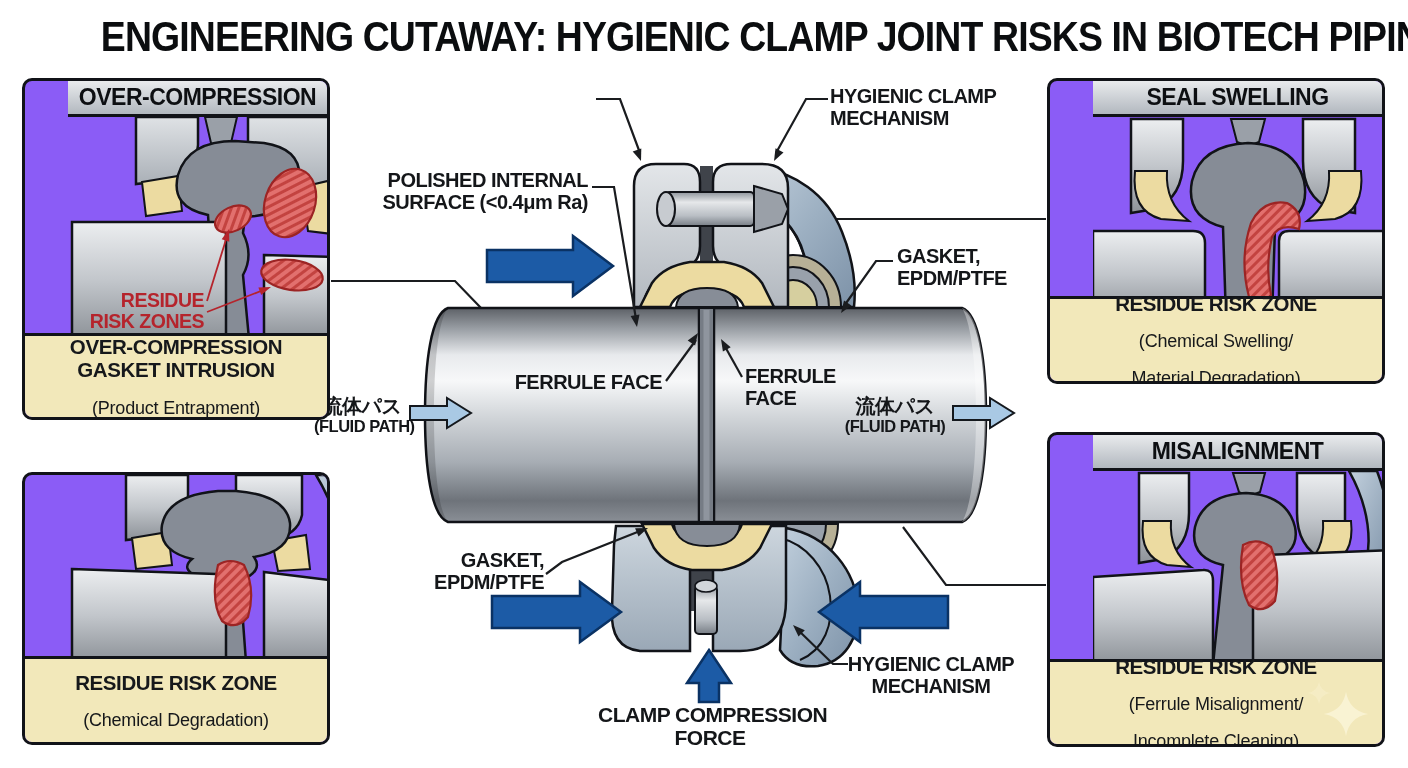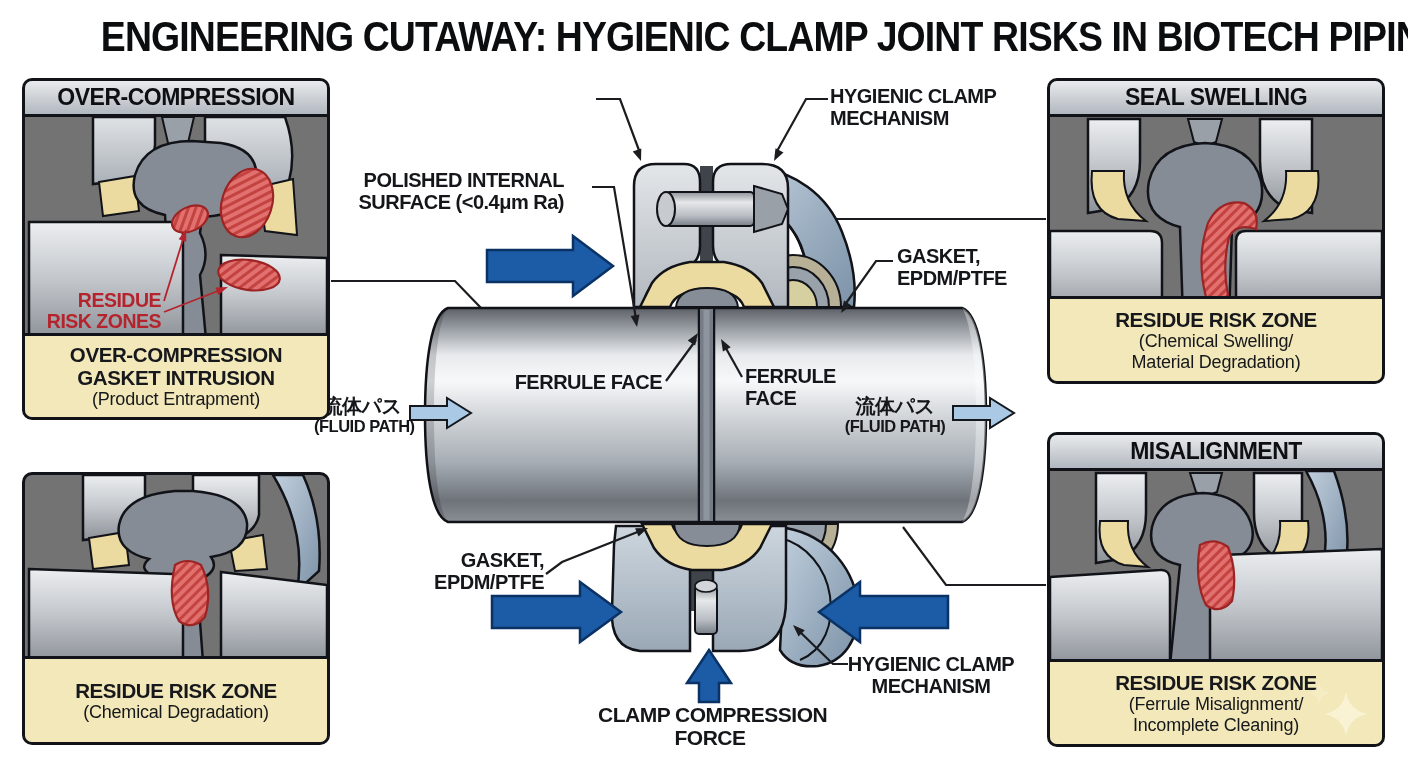--- a/index.html
+++ b/index.html
@@ -12,29 +12,29 @@
   
   .lab{position:absolute;font-weight:bold;font-size:20px;line-height:1.1;letter-spacing:-0.5px;
        color:#141619;white-space:nowrap;}
   .lab.r{text-align:right;}
   .lab.c{text-align:center;}
   .lab .jp{font-size:20px;}
   .lab .en{font-size:16.5px;}
   .force{font-size:21px;}
   
   .panel{position:absolute;box-sizing:border-box;border:3px solid #111318;border-radius:10px;
-         background:#737373;overflow:hidden;}
+         background:#8b5cf6;overflow:hidden;padding-left:43px;}
   .phead{height:36px;box-sizing:border-box;border-bottom:3px solid #111318;
          background:linear-gradient(#e9ebed,#b2b8bf);display:flex;align-items:center;justify-content:center;
          font-weight:bold;font-size:23px;letter-spacing:-0.5px;color:#0d0f12;}
   .pcap{position:absolute;left:0;right:0;bottom:0;box-sizing:border-box;border-top:3px solid #111318;
         background:#f2e8ba;display:flex;flex-direction:column;align-items:center;justify-content:center;
         text-align:center;line-height:1.13;}
   .cap-b{font-weight:bold;font-size:20.5px;letter-spacing:-0.4px;}
-  .cap-r{font-weight:normal;font-size:18px;letter-spacing:-0.2px;}
+  .cap-r{font-weight:normal;font-size:18px;letter-spacing:-0.2px;margin-top:16px;}
   .panel svg{display:block;}
   .sparkle{position:absolute;right:14px;bottom:8px;opacity:.85;}
   .sparkle2{position:absolute;right:52px;bottom:40px;opacity:.55;}
   .main-svg{position:absolute;left:0;top:0;}
   .red-lab{font-weight:bold;font-size:19.5px;letter-spacing:-0.5px;fill:#b5242c;
            font-family:"Liberation Sans","DejaVu Sans",sans-serif;}
 </style>
 </head>
 <body>
 
@@ -153,21 +153,21 @@
       <polygon points="721,339 722.9,351.6 730.7,347.2"></polygon>
       <polygon points="648,528 638.5,536.6 635.1,528.2"></polygon>
       <polygon points="793,625 798.5,636.6 804.8,630.2"></polygon>
     </g>
   </svg>
 
   <div class="lab" style="left:830px;top:85px;">
     <div>HYGIENIC CLAMP</div>
     <div>MECHANISM</div>
   </div>
-  <div class="lab r" style="right:844px;top:169px;">
+  <div class="lab r" style="right:820px;top:169px;">
     <div>POLISHED INTERNAL</div>
     <div>SURFACE (&lt;0.4μm Ra)</div>
   </div>
   <div class="lab" style="left:897px;top:245px;">
     <div>GASKET,</div>
     <div>EPDM/PTFE</div>
   </div>
   <div class="lab r" style="right:746px;top:371px;">
     <div>FERRULE FACE</div>
   </div>

